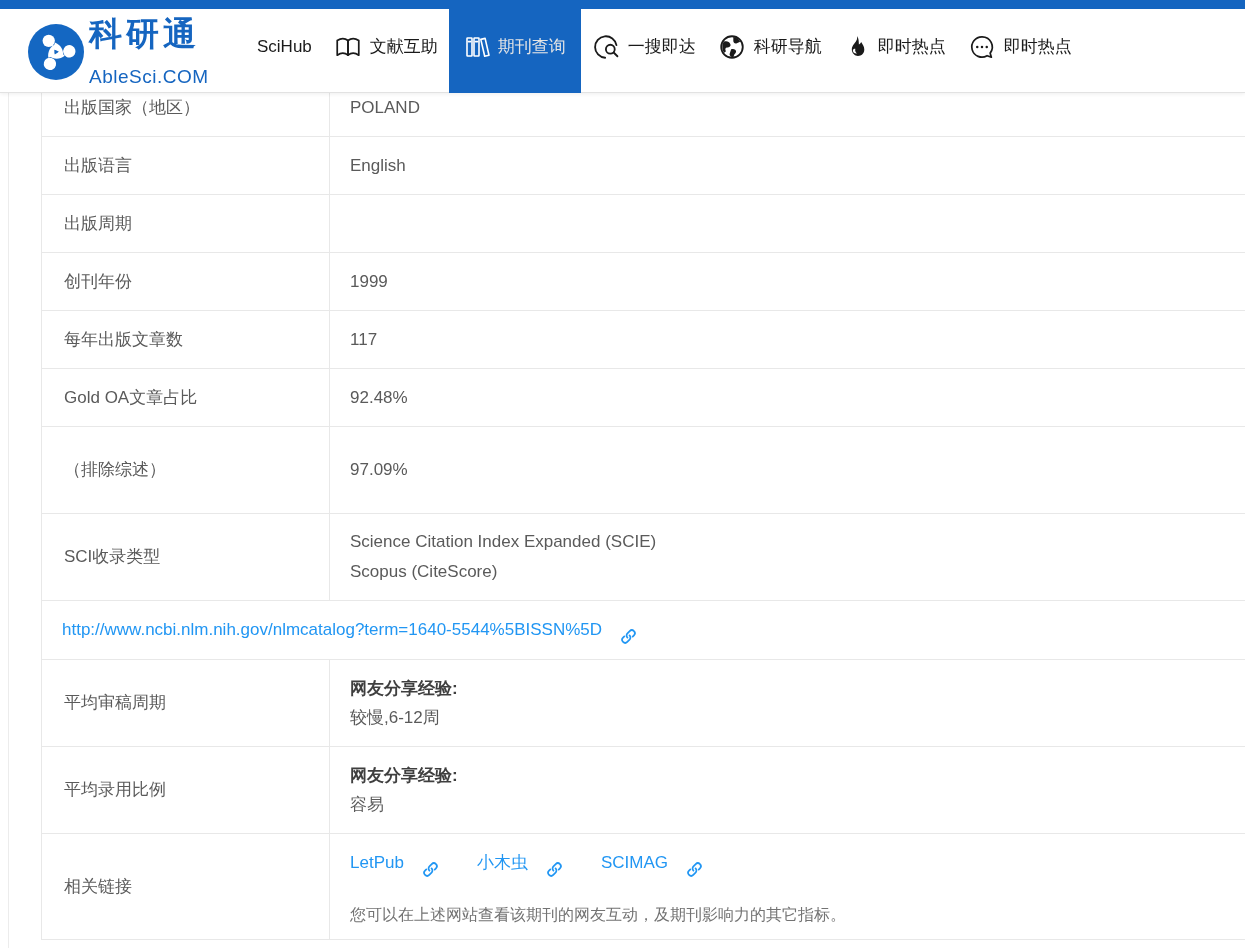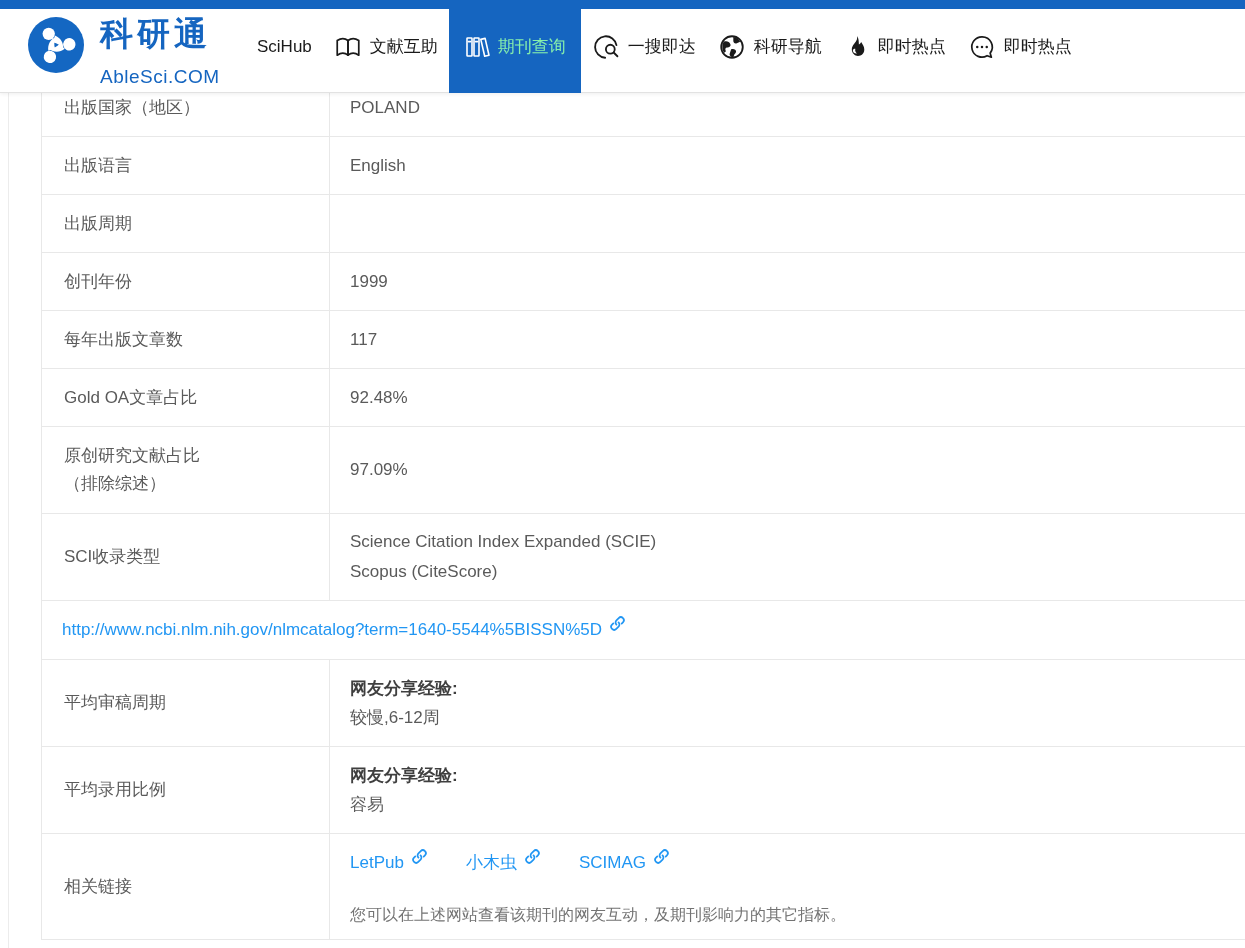--- a/index.html
+++ b/index.html
@@ -9,45 +9,45 @@
   }
   *{margin:0;padding:0;box-sizing:border-box}
   html,body{width:1245px;height:948px;overflow:hidden}
   body{font-family:"Liberation Sans","DejaVu Sans",sans-serif;background:#fff}
   .page{position:relative;width:1245px;height:948px;background:#fff;overflow:hidden}
 
   
   header{position:absolute;top:0;left:0;width:100%;height:93px;background:#fff;
          border-bottom:1px solid #e2e2e2;box-shadow:0 1px 4px rgba(0,0,0,.07);z-index:10}
   .topstrip{position:absolute;top:0;left:0;width:100%;height:9px;background:var(--primary)}
-  .logo{position:absolute;left:28px;top:17px;display:flex;gap:16px;cursor:pointer}
+  .logo{position:absolute;left:28px;top:17px;display:flex;align-items:center;gap:5px;cursor:pointer}
   .logo-text{display:flex;flex-direction:column}
   .brand-cn{font-family:"DejaVu Serif","Liberation Serif",serif;font-weight:700;font-size:33px;
             color:var(--primary);letter-spacing:4px;line-height:1.05}
   .brand-domain{font-size:19px;color:var(--primary);margin-top:14px;letter-spacing:.5px}
   nav{position:absolute;left:246px;top:0;height:93px;display:flex;align-items:stretch}
   .nav-item{display:flex;align-items:center;gap:8px;padding:0 11px;font-size:17px;color:#1a1a1a;
             text-decoration:none;cursor:pointer;white-space:nowrap}
-  .nav-item.active{background:var(--primary);color:#86efac;padding:0 15px}
+  .nav-item.active{background:var(--primary);color:#e5e5e5;padding:0 15px}
   .nav-ico{display:block;flex:0 0 auto}
 
   
   .card{position:absolute;top:93px;left:8px;right:0;bottom:0;background:#fff;
         border-left:1px solid #ececec;overflow:hidden}
   .tbl{position:absolute;left:32px;right:0;top:-14px;border-left:1px solid var(--border)}
   .row{display:flex;border-bottom:1px solid var(--border)}
   .h58{height:58px}.h59{height:59px}.h87{height:87px}.h106{height:106px}
   .lbl{flex:0 0 288px;width:288px;border-right:1px solid var(--border);padding-left:22px;
        display:flex;flex-direction:column;justify-content:center;
        color:#5a5a5a;font-size:17px;line-height:28px}
   .val{flex:1;padding-left:20px;display:flex;flex-direction:column;justify-content:center;
        color:#5a5a5a;font-size:17px;line-height:30px}
   .bold-prefix{font-weight:700;color:#3f3f3f;line-height:29px}
   .plain{line-height:29px}
-  a.vlink{color:var(--link);text-decoration:none;display:inline-flex;align-items:flex-start;gap:7px;cursor:pointer}
+  a.vlink{color:var(--link);text-decoration:none;display:inline-flex;align-items:flex-end;gap:18px;cursor:pointer}
   .links-line{display:flex;align-items:center;line-height:30px}
   .links-line a.vlink{margin-right:38px}
   .note{color:#737373;font-size:16px;line-height:22px;margin-top:26px}
 </style>
 </head>
 <body>
 
 <div class="page">
 
   <header>
@@ -187,21 +187,20 @@
         <div class="lbl">
             <span>Gold OA文章占比</span>
           </div>
         <div class="val">
             <span>92.48%</span>
           </div>
       </div>
 
       <div class="row h87">
         <div class="lbl">
-          <span>原创研究文献占比</span>
           <span>（排除综述）</span>
         </div>
         <div class="val">
             <span>97.09%</span>
           </div>
       </div>
 
       <div class="row h87">
         <div class="lbl">
             <span>SCI收录类型</span>

